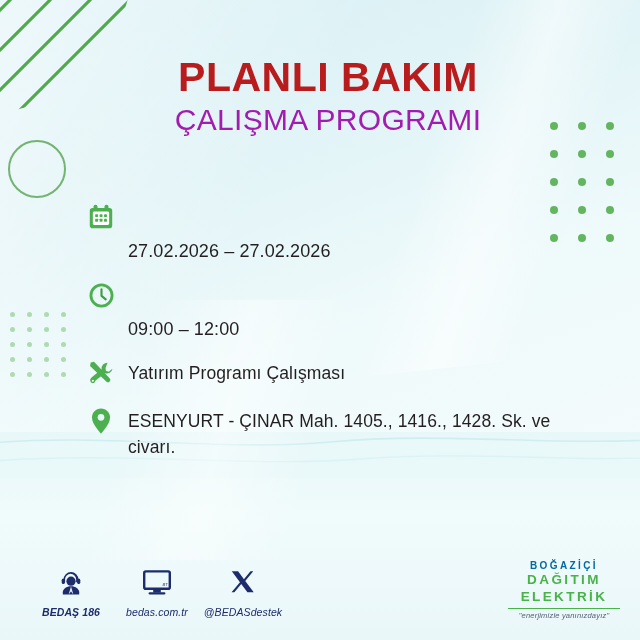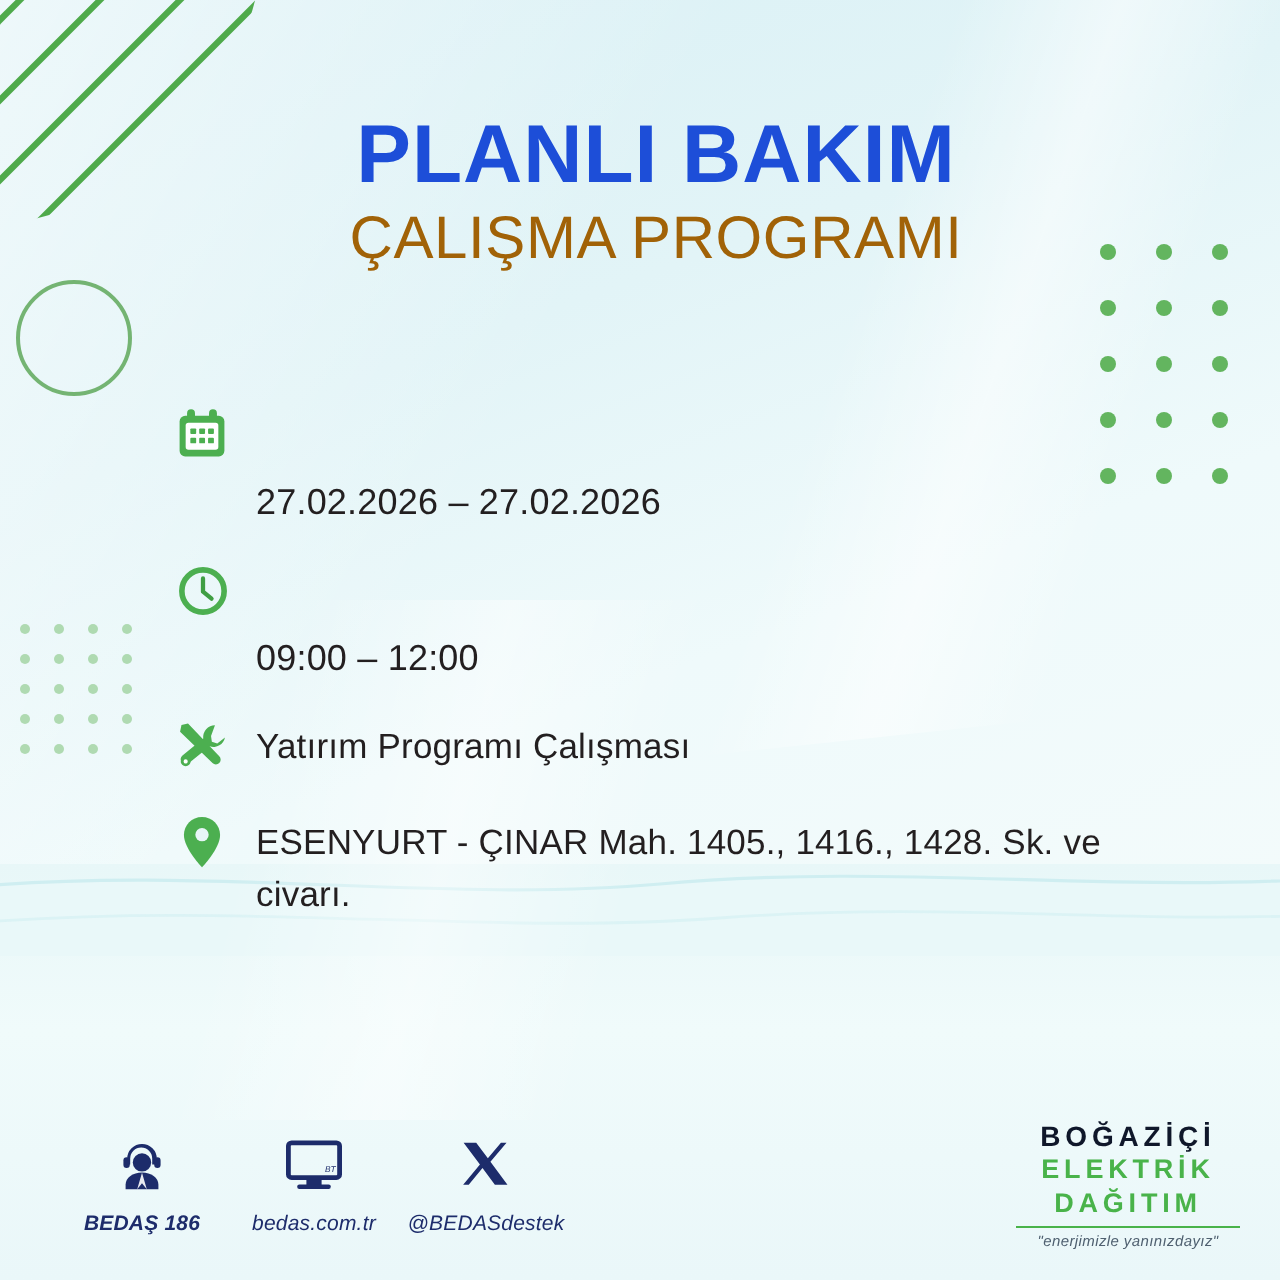--- a/index.html
+++ b/index.html
@@ -57,25 +57,25 @@
   #dots-right { left:550px; top:122px; grid-template-columns:repeat(3,28px); grid-auto-rows:28px; }
   #dots-right span { width:8px; height:8px; background:#63b55f; }
 
   #dots-left { left:10px; top:312px; grid-template-columns:repeat(4,17px); grid-auto-rows:15px; }
   #dots-left span { width:5px; height:5px; background:#8ec98a; opacity:.65; }
 
   
   #header { position:absolute; left:0; top:56px; width:640px; text-align:center; }
   #title-main {
     font-size:41px; font-weight:bold; letter-spacing:.5px;
-    color:#1d4ed8; line-height:1.06; padding-left:16px;
+    color:#b91c1c; line-height:1.06; padding-left:16px;
   }
   #title-sub {
     font-size:30px; font-weight:normal; letter-spacing:.3px;
-    color:#a16207; line-height:1.15; margin-top:4px; padding-left:16px;
+    color:#a21caf; line-height:1.15; margin-top:4px; padding-left:16px;
   }
 
   
   #info { position:absolute; left:84px; top:200px; width:540px; }
   .info-row { display:flex; align-items:flex-start; margin-bottom:14px; }
   .info-icon {
     width:34px; min-width:34px; height:34px;
     display:flex; align-items:center; justify-content:center;
     margin-right:10px;
   }
@@ -90,21 +90,21 @@
   #footer { position:absolute; left:0; top:556px; width:640px; height:84px; }
   .foot-items { position:absolute; left:28px; top:8px; display:flex;font-style:italic; }
   .foot-item { width:86px; text-align:center; }
   .foot-ico { height:38px; display:flex; align-items:center; justify-content:center; }
   .foot-lbl { font-size:10.5px; color:#1d2c6b; font-weight:bold; margin-top:4px; letter-spacing:.1px; }
   .foot-lbl.thin { font-weight:normal; }
 
   
   #brand { position:absolute; right:14px; top:4px; text-align:center; width:124px; }
   .brand-line { font-weight:bold; letter-spacing:2.4px; line-height:1.22; }
-  #brand-1 { font-size:14px; color:#0f172a; }
+  #brand-1 { font-size:10px; color:#0369a1; }
   #brand-2 { font-size:13.5px; color:#49b34a; }
   #brand-3 { font-size:13.5px; color:#49b34a; }
   #brand-rule { height:1px; background:#49b34a; margin:3px 6px 2px 6px; }
   #brand-tag { font-size:7.5px; font-style:italic; color:#4f6070; letter-spacing:.2px; }
 </style>
 </head>
 <body>
 
 <div id="bg-root">
   <div class="bg-upper"></div>
@@ -295,19 +295,19 @@
                    l-5.3-7.1 l-5.9 7.1 H2.2 l7.2-8.6 Z" fill="#1d2c6b"></path>
         </svg>
       </div>
       <div class="foot-lbl thin">@BEDASdestek</div>
     </div>
 
   </div>
 
   <div id="brand">
     <div class="brand-line" id="brand-1">BOĞAZİÇİ</div>
+    <div class="brand-line" id="brand-3">DAĞITIM</div>
     <div class="brand-line" id="brand-2">ELEKTRİK</div>
-    <div class="brand-line" id="brand-3">DAĞITIM</div>
     <div id="brand-rule"></div>
     <div id="brand-tag">"enerjimizle yanınızdayız"</div>
   </div>
 
 </div>
 
 </body></html>

